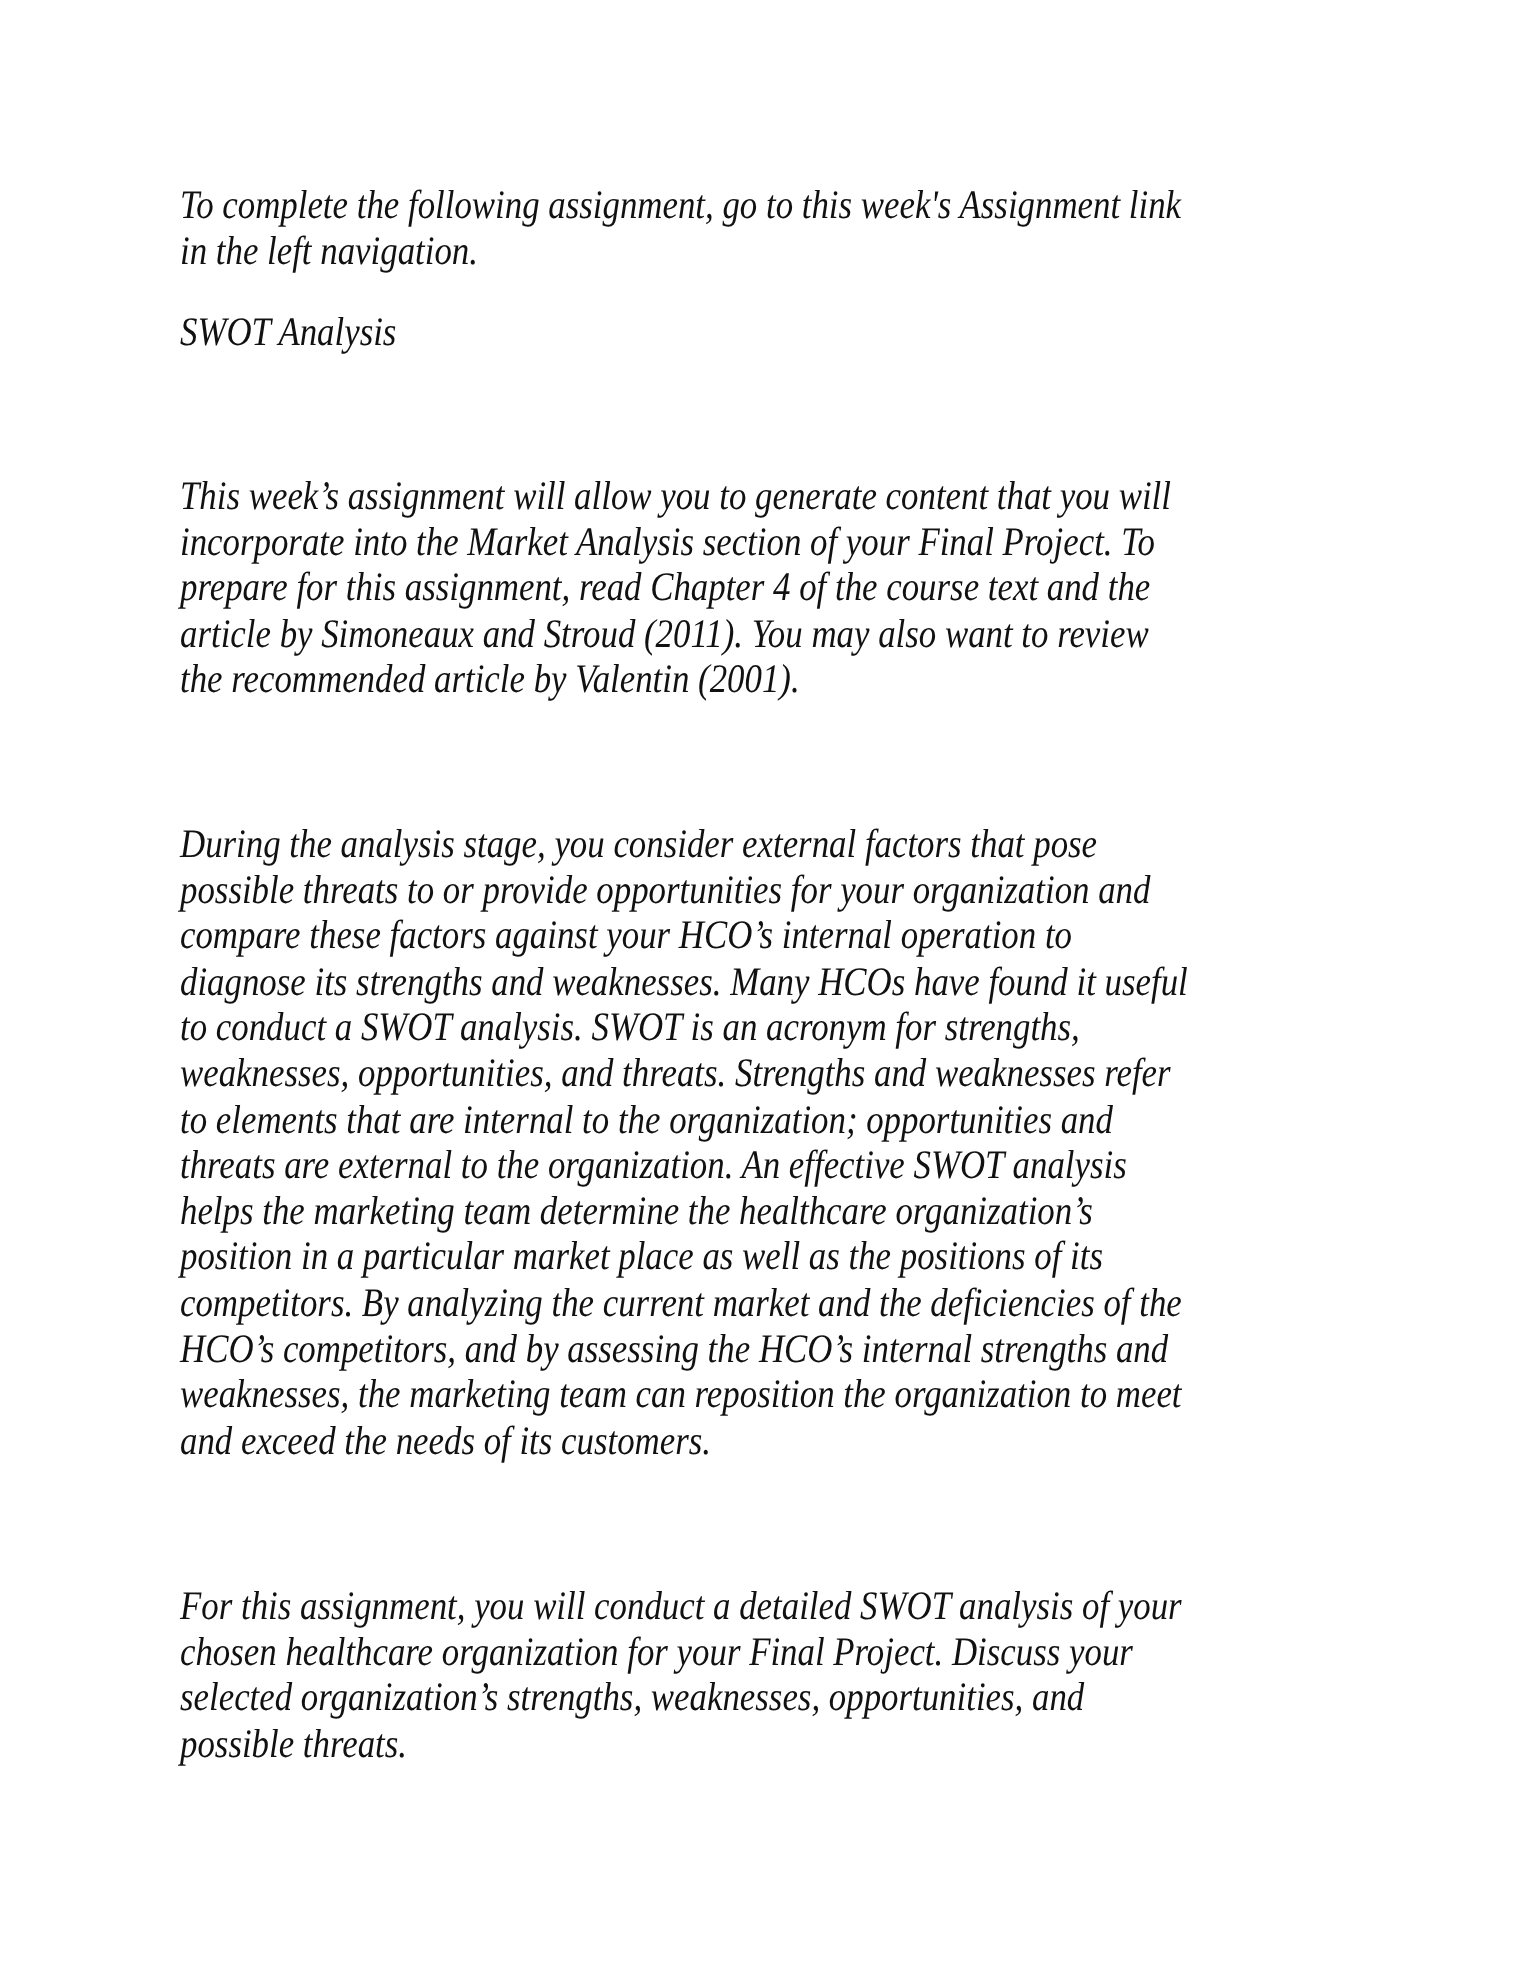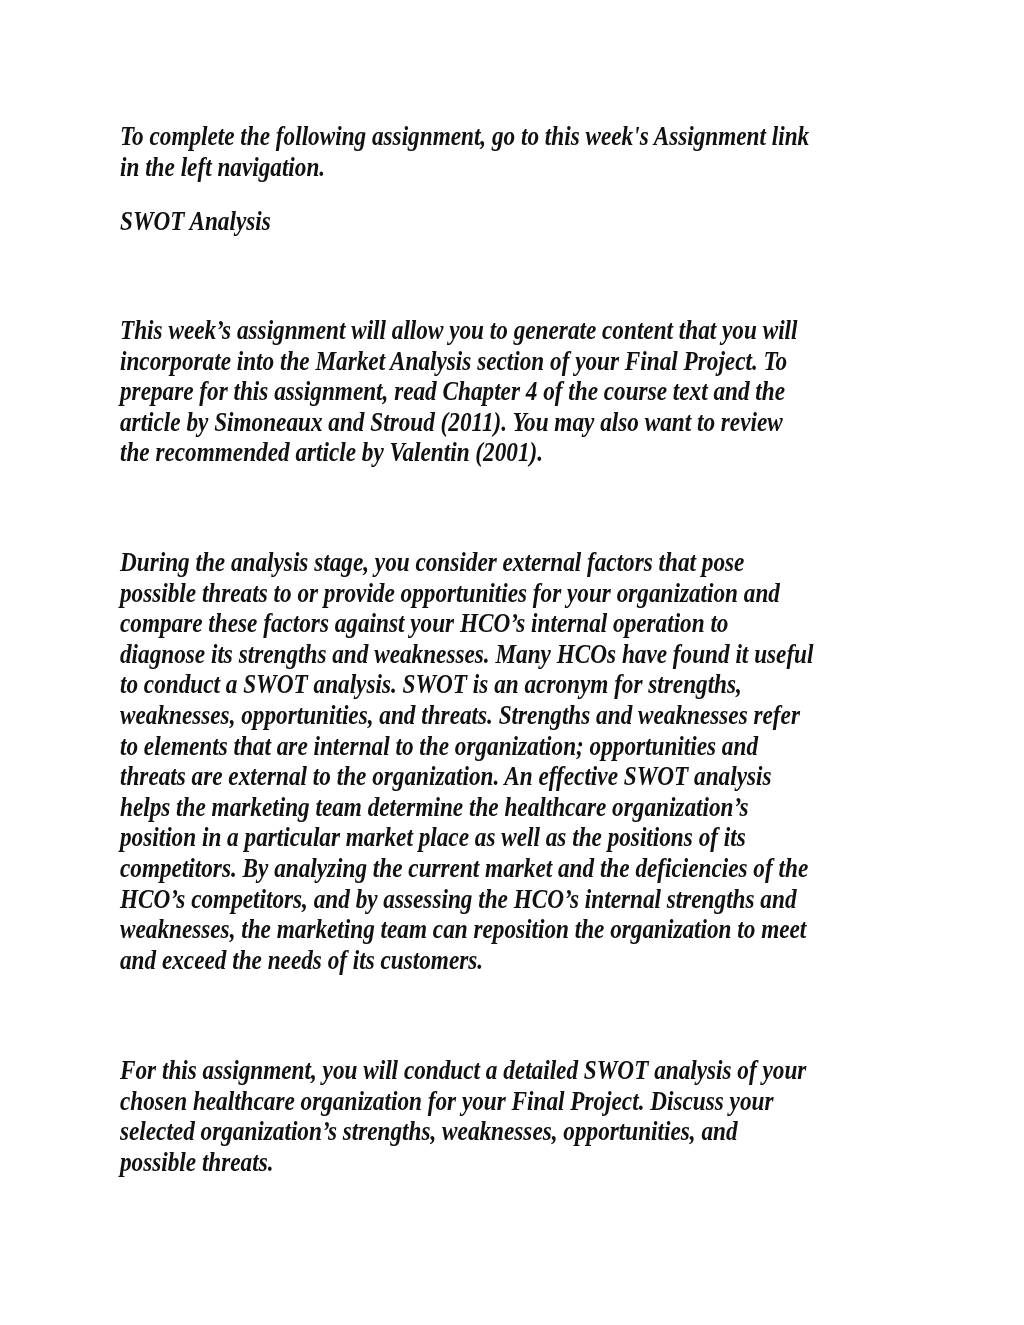--- a/index.html
+++ b/index.html
@@ -1,18 +1,18 @@
 <!DOCTYPE html>
 <html><head>
   <meta charset="utf-8">
   <style>
     html, body { margin: 0; padding: 0; background: #ffffff; }
     body { width: 1024px; height: 1325px; position: relative; overflow: hidden; }
     .page {
-      position: absolute; left: 0; top: 0; width: 1024px; height: 1325px; background: #ffffff; font-weight: bold;
+      position: absolute; left: 0; top: 0; width: 1024px; height: 1325px; background: #ffffff;
     }
     .para {
       position: absolute;
       left: 120px;
       margin: 0;
       color: #111111;
       font-family: "Liberation Serif", serif;
       font-style: italic;
       font-size: 27px;
       line-height: 30.6px;

